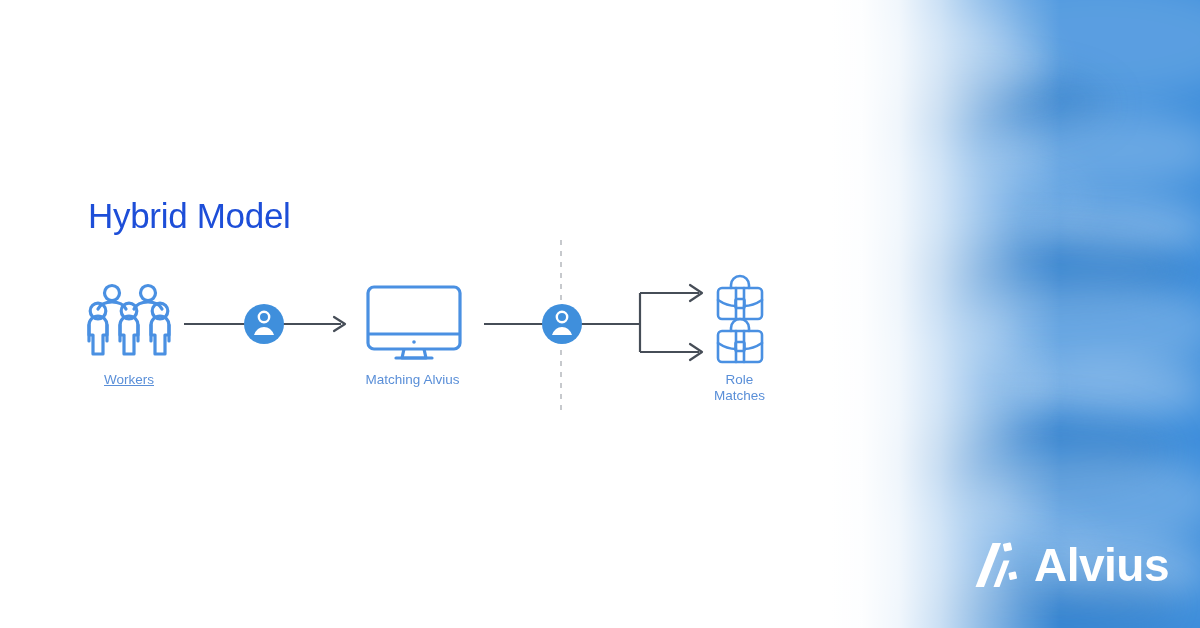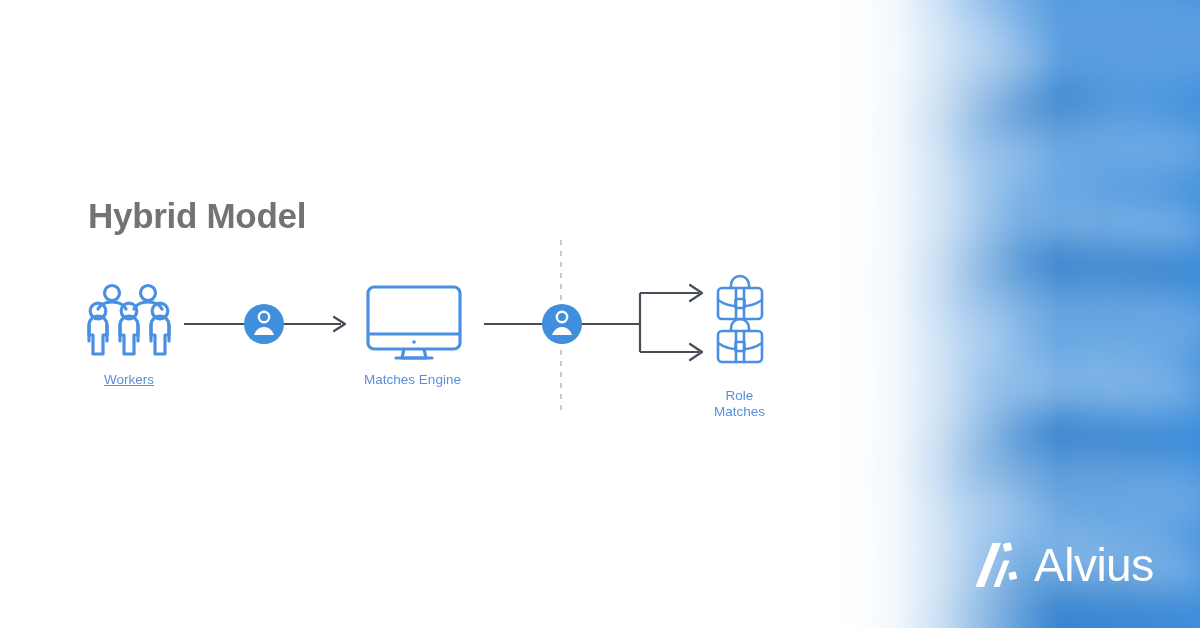--- a/index.html
+++ b/index.html
@@ -52,22 +52,22 @@
        rgba(255,255,255,0.18) 84%,
        rgba(255,255,255,0.00) 100%);
   }
 
   
   #page-title {
     position: absolute;
     left: 88px;
     top: 196px;
     font-size: 35px;
-    font-weight: bold;
-    color: #737373;
+    font-weight: normal;
+    color: #1d4ed8;
     letter-spacing: -0.3px;
     white-space: nowrap;
   }
 
   
   #diagram {
     position: absolute;
     left: 0;
     top: 0;
     width: 860px;
@@ -77,35 +77,35 @@
   .node-label {
     position: absolute;
     color: #5a8fd8;
     font-size: 13.5px;
     text-align: center;
     line-height: 16px;
     white-space: pre-line;
   }
   #label-workers  { left: 79px;  top: 372px; width: 100px; text-decoration: underline; }
   #label-engine   { left: 340px; top: 372px; width: 145px; }
-  #label-roles    { left: 697px; top: 372px; width: 85px; margin-top: 16px;  }
+  #label-roles    { left: 697px; top: 372px; width: 85px;  }
 
   
   #logo {
     position: absolute;
     left: 970px;
     top: 540px;
     display: flex;
     align-items: center;
     gap: 14px;
   }
   #logo-wordmark {
     color: #ffffff;
     font-size: 46px;
-    font-weight: normal;
+    font-weight: bold;
     letter-spacing: -0.5px;
     line-height: 46px;
   }
 </style>
 </head>
 <body>
 
 <div id="canvas">
 
   <div id="water-panel">
@@ -209,21 +209,21 @@
       <path d="M731 331 v-3 a9 9 0 0 1 18 0 v3"></path>
       <line x1="736" y1="331" x2="736" y2="362"></line>
       <line x1="744" y1="331" x2="744" y2="362"></line>
       <rect x="735.5" y="342" width="9" height="9" rx="1.6"></rect>
       <path d="M718 343 q9 6 18 6"></path>
       <path d="M762 343 q-9 6 -18 6"></path>
     </g>
   </svg>
 
   <div class="node-label" id="label-workers">Workers</div>
-  <div class="node-label" id="label-engine">Matches Engine</div>
+  <div class="node-label" id="label-engine">Matching Alvius</div>
   <div class="node-label" id="label-roles">Role
 Matches</div>
 
   <div id="logo">
     <svg width="50" height="50" viewBox="0 0 50 50">
       <g fill="#ffffff">
         <path d="M22.5 3 L31 3 L14 47 L5.5 47 Z"></path>
         <path d="M33.5 20.5 L39.5 20.5 L29.5 47 L23.5 47 Z"></path>
         <rect x="33.5" y="3" width="8" height="8" rx="1" transform="rotate(-12 37.5 7)"></rect>
         <rect x="39" y="32" width="7.5" height="7.5" rx="1" transform="rotate(-12 42.75 35.75)"></rect>

